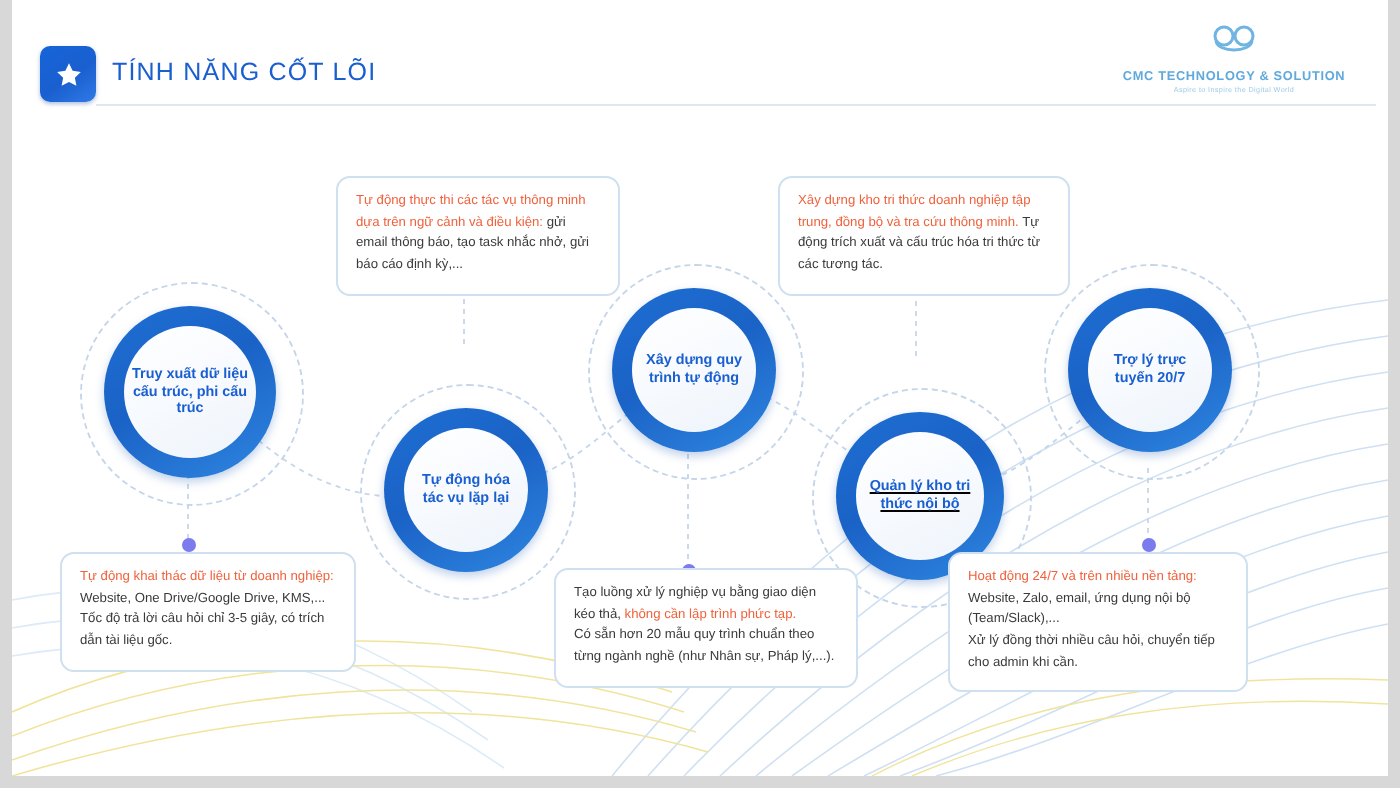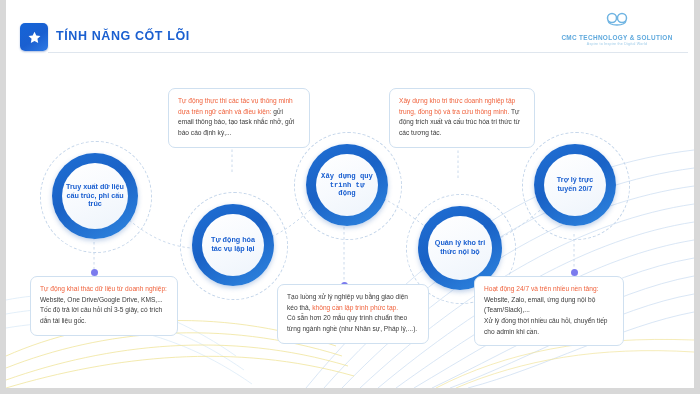--- a/index.html
+++ b/index.html
@@ -56,21 +56,21 @@
     width: 28px; height: 28px;
     border-radius: 5px;
     background: linear-gradient(145deg, #1565d8 0%, #1a5fd0 55%, #2f7ae5 100%);
     display: flex; align-items: center; justify-content: center;
     box-shadow: 0 1px 2px rgba(20,70,160,.35);
   }
   .slide-title {
     position: absolute;
     left: 50px; top: 29px;
     font-size: 12.5px;
-    font-weight: bold;
+    font-weight: normal;
     letter-spacing: .6px;
     color: #1a5fd0;
     white-space: nowrap;
   }
 
   
   .logo-wrap {
     position: absolute;
     right: 14px; top: 12px;
     width: 126px;
@@ -236,28 +236,28 @@
         <span class="node-label" style="font-size:7.2px;">Truy xuất dữ liệu cấu trúc, phi cấu trúc</span>
       </div>
     </div>
 
     <div class="node" style="left:186px; top:204px; width:82px; height:82px;">
       <div class="node-inner" style="width:62px; height:62px;">
         <span class="node-label" style="font-size:7.2px;">Tự động hóa tác vụ lặp lại</span>
       </div>
     </div>
 
-    <div class="node" style="left:300px; top:144px; width:82px; height:82px;font-family:Liberation Mono, monospace;">
+    <div class="node" style="left:300px; top:144px; width:82px; height:82px;">
       <div class="node-inner" style="width:62px; height:62px;">
         <span class="node-label" style="font-size:7.2px;">Xây dựng quy trình tự động</span>
       </div>
     </div>
 
     <div class="node" style="left:412px; top:206px; width:84px; height:84px;">
-      <div class="node-inner" style="width:64px; height:64px;">
+      <div class="node-inner" style="width:64px; height:64px;text-decoration:underline;">
         <span class="node-label" style="font-size:7.2px;">Quản lý kho tri thức nội bộ</span>
       </div>
     </div>
 
     <div class="node" style="left:528px; top:144px; width:82px; height:82px;">
       <div class="node-inner" style="width:62px; height:62px;">
         <span class="node-label" style="font-size:7.2px;">Trợ lý trực tuyến 20/7</span>
       </div>
     </div>
 

